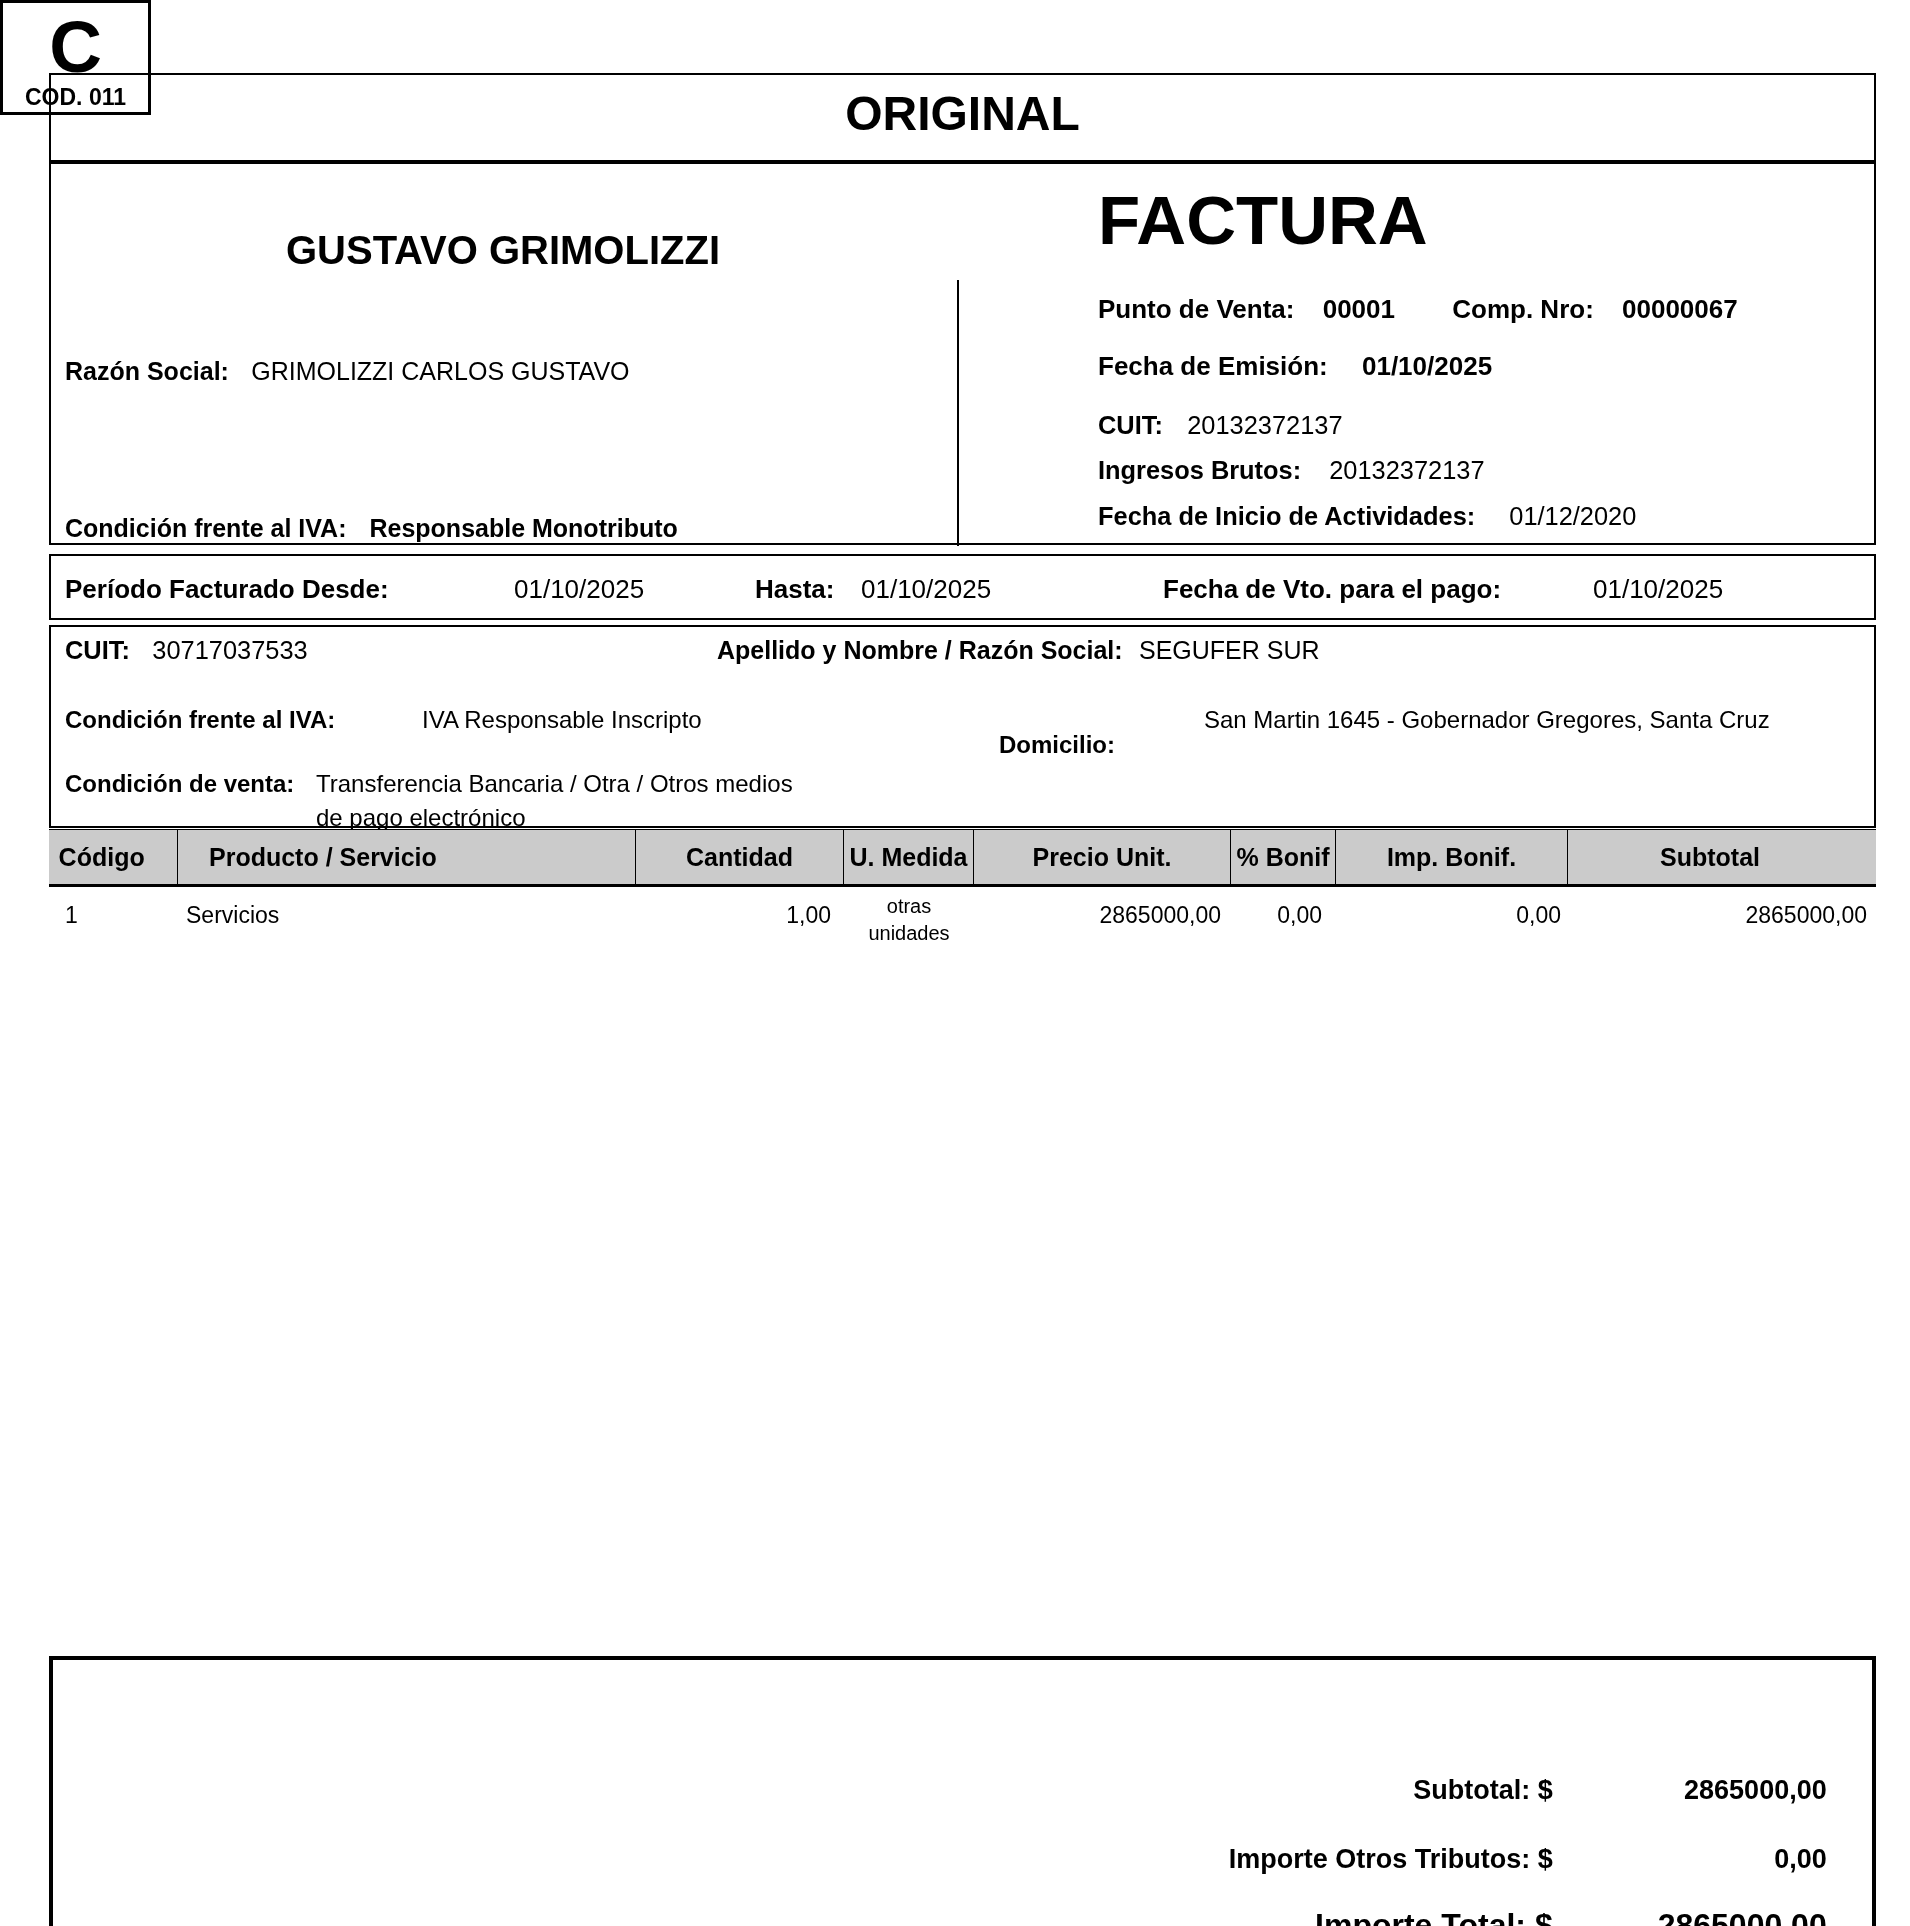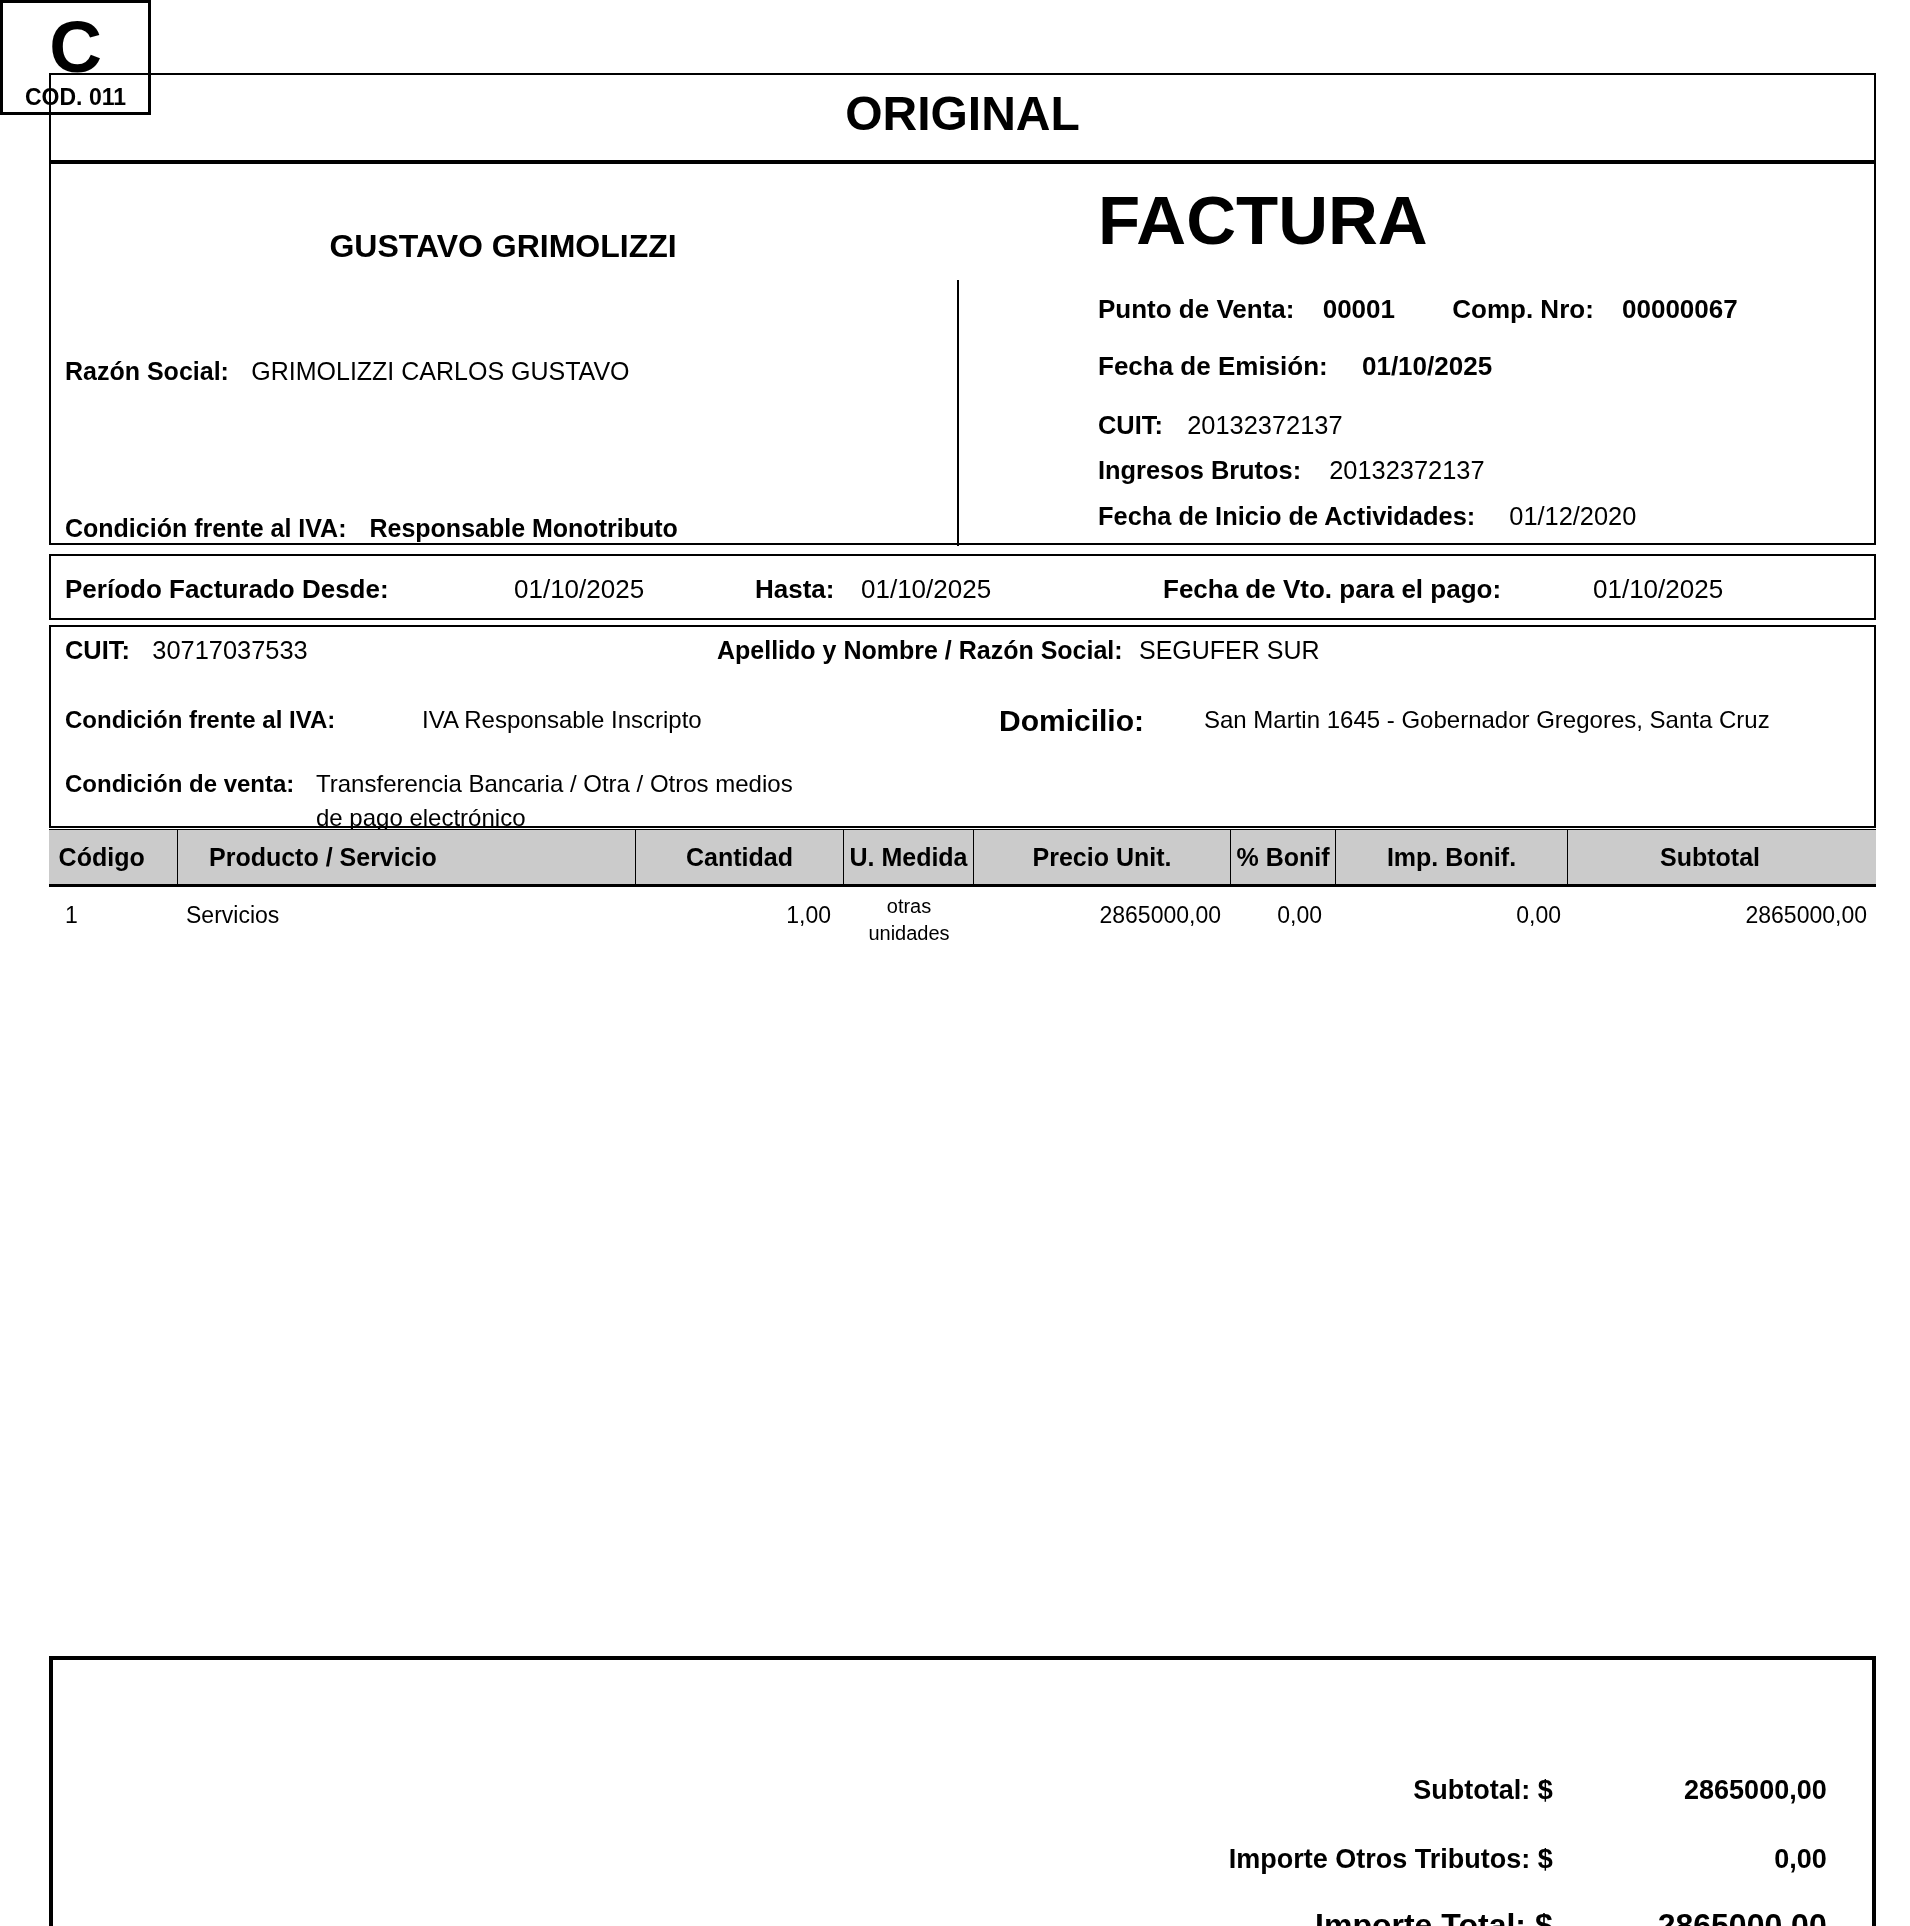--- a/index.html
+++ b/index.html
@@ -8,21 +8,21 @@
     font-family:"Liberation Sans","DejaVu Sans",sans-serif;color:#000;overflow:hidden;
   }
   .abs{position:absolute;}
   .box{position:absolute;border:2.3px solid #000;box-sizing:border-box;background:transparent;}
   .lbl{font-weight:bold;}
   .center{text-align:center;}
   .right{text-align:right;}
   
   .t-original{left:49px;width:1827px;top:90px;font-size:48px;font-weight:bold;text-align:center;line-height:48px;}
   
-  .t-seller-name{left:49px;width:908px;top:228px;font-size:32px;font-weight:bold;text-align:center;}
+  .t-seller-name{left:49px;width:908px;top:228px;font-size:40px;font-weight:bold;text-align:center;}
   .row64{font-size:25px;line-height:30px;}
   
   .box-c{left:883px;top:163px;width:151px;height:115px;border:3.1px solid #000;background:#fff;z-index:3;text-align:center;box-sizing:border-box;}
   .c-letter{display:block;font-size:73px;font-weight:bold;line-height:73px;margin-top:7px;}
   .c-code{display:block;font-size:23px;font-weight:bold;line-height:23px;margin-top:3.1px;}
   .t-factura{left:1098px;top:182px;font-size:69px;font-weight:bold;line-height:77px;}
   .hline{font-size:26px;line-height:32px;}
   
   .thead{left:49px;top:829px;width:1827px;height:58px;background:#cbcbcb;border-top:1.9px solid #000;border-bottom:3.5px solid #000;box-sizing:border-box;display:flex;align-items:center;position:absolute;}
   .th{font-size:25px;font-weight:bold;text-align:center;box-sizing:border-box;border-left:1.9px solid #000;height:100%;display:flex;align-items:center;justify-content:center;}
@@ -111,21 +111,21 @@
 
   <div class="abs" style="left:65px;top:636px;font-size:25.4px;">
     <span class="lbl">CUIT:</span>
     <span style="margin-left:15.4px;">30717037533</span>
   </div>
   <div class="abs lbl" style="left:717px;top:636px;font-size:25px;">Apellido y Nombre / Razón Social:</div>
   <div class="abs" style="left:1139px;top:636px;font-size:25px;">SEGUFER SUR</div>
 
   <div class="abs lbl" style="left:65px;top:706px;font-size:24px;">Condición frente al IVA:</div>
   <div class="abs" style="left:422px;top:706px;font-size:24px;">IVA Responsable Inscripto</div>
-  <div class="abs lbl" style="left:999px;top:704px;font-size:30px;">Domicilio:</div>
+  <div class="abs lbl" style="left:999px;top:731px;font-size:24px;">Domicilio:</div>
   <div class="abs" style="left:1204px;top:706px;font-size:24px;">San Martin 1645 - Gobernador Gregores, Santa Cruz</div>
 
   <div class="abs lbl" style="left:65px;top:770px;font-size:24px;">Condición de venta:</div>
   <div class="abs" style="left:316px;top:770px;font-size:24px;">Transferencia Bancaria / Otra / Otros medios</div>
   <div class="abs" style="left:316px;top:804px;font-size:24px;">de pago electrónico</div>
 
   <div class="thead">
     <div class="th left" style="width:128px;">Código</div>
     <div class="th left" style="width:458px;padding-left:31px;">Producto / Servicio</div>
     <div class="th" style="width:208px;">Cantidad</div>

